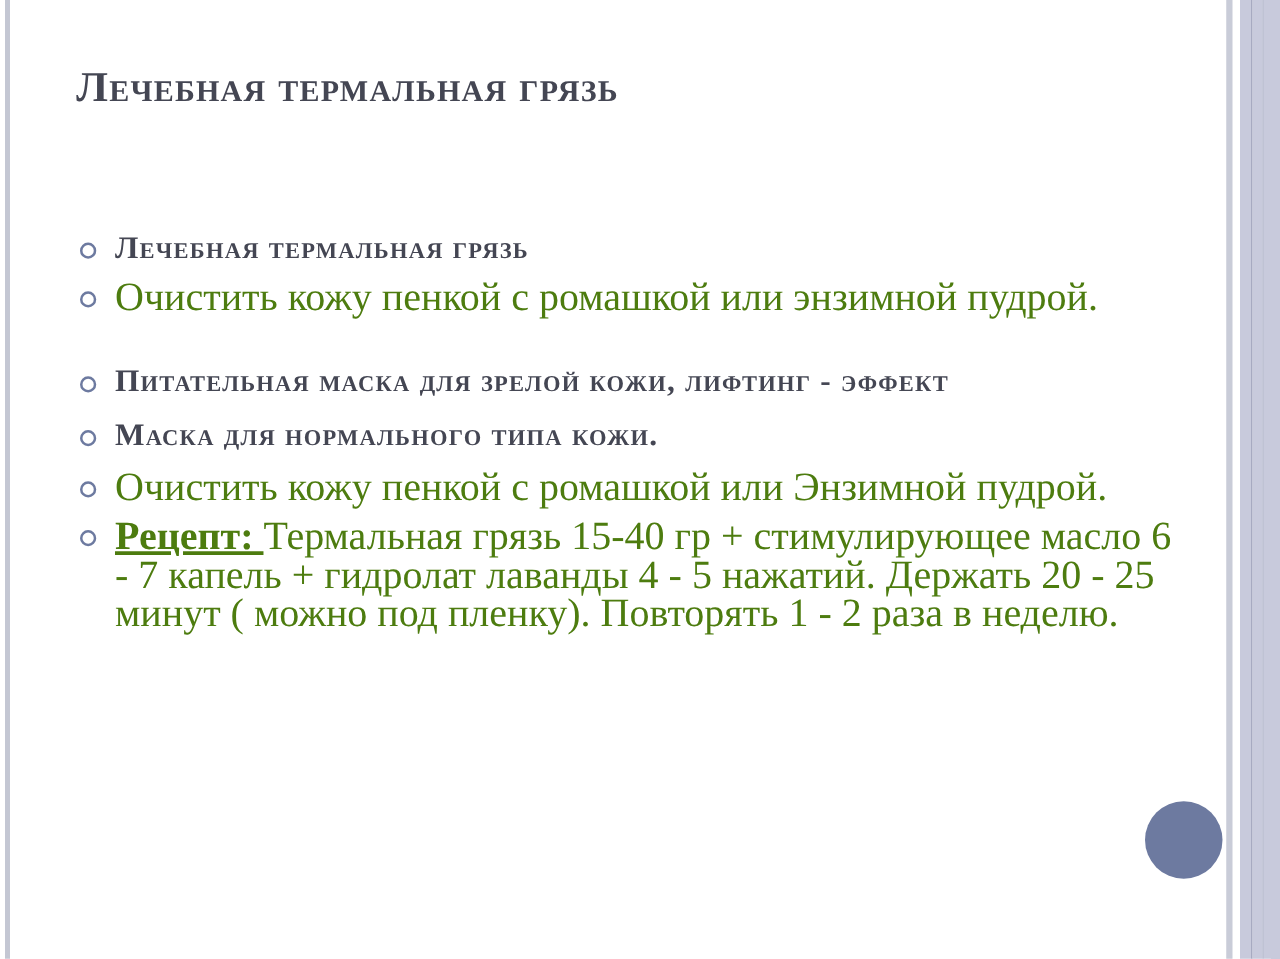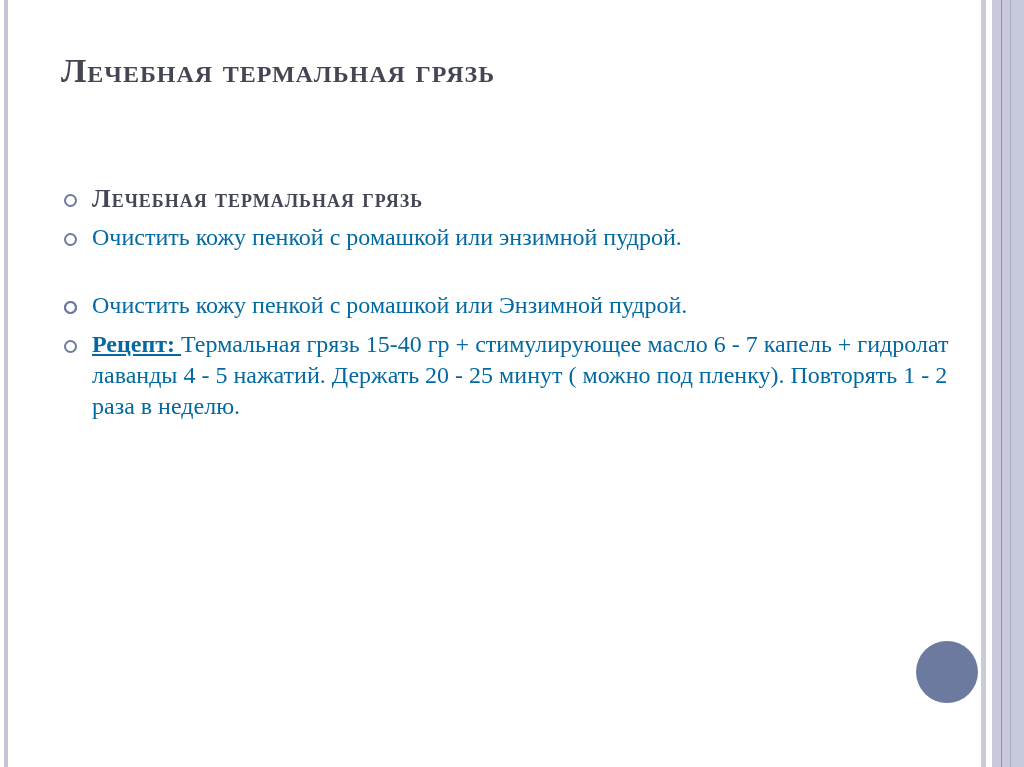--- a/index.html
+++ b/index.html
@@ -21,21 +21,21 @@
       position: absolute; left: 916px; top: 641px; width: 62px; height: 62px;
       border-radius: 50%; background: #6d7aa0;
     }
     .title {
       position: absolute; left: 61px; top: 52px;
       font-size: 34px; font-weight: bold; color: #444653;
       font-variant: small-caps; letter-spacing: 1px;
       font-family: "Liberation Serif", "DejaVu Serif", serif;
     }
     .content { position: absolute; left: 62px; top: 183px; width: 870px; }
-    .item { position: relative; padding-left: 30px; font-size: 24px; line-height: 31px; color: #0369a1; }
+    .item { position: relative; padding-left: 30px; font-size: 32px; line-height: 31px; color: #4d7c0f; }
     .bullet {
       position: absolute; left: 2px; width: 9px; height: 9px;
       border: 2px solid #6d7aa0; border-radius: 50%;
     }
     .item.heading { color: #444653; font-weight: bold; font-variant: small-caps; letter-spacing: 1px; font-size: 25px; }
     .item.heading .bullet { top: 11px; }
     .item .bullet { top: 11px; }
     .label { font-weight: bold; text-decoration: underline; }
   </style>
 </head>
@@ -58,20 +58,25 @@
   <div class="item heading" style="margin-bottom:8px;">
     <span class="bullet"></span>
     <span>Лечебная термальная грязь</span>
   </div>
   <div class="item" style="margin-bottom:37px;">
     <span class="bullet"></span>
     <span>Очистить кожу пенкой с ромашкой или энзимной пудрой.</span>
   </div>
   <div class="item heading" style="margin-bottom:12px; width:820px;">
     <span class="bullet"></span>
+    <span>Питательная маска для зрелой кожи, лифтинг - эффект</span>
+  </div>
+  <div class="item heading" style="margin-bottom:10px;">
+    <span class="bullet"></span>
+    <span>Маска для нормального типа кожи.</span>
   </div>
   <div class="item" style="margin-bottom:8px;">
     <span class="bullet"></span>
     <span>Очистить кожу пенкой с ромашкой или Энзимной пудрой.</span>
   </div>
   <div class="item" style="width:860px;">
     <span class="bullet"></span>
     <span class="label">Рецепт: </span><span>Термальная грязь 15-40 гр + стимулирующее масло 6 - 7 капель + гидролат лаванды 4 - 5 нажатий. Держать 20 - 25 минут ( можно под пленку). Повторять 1 - 2 раза в неделю.</span>
   </div>
 </div>

